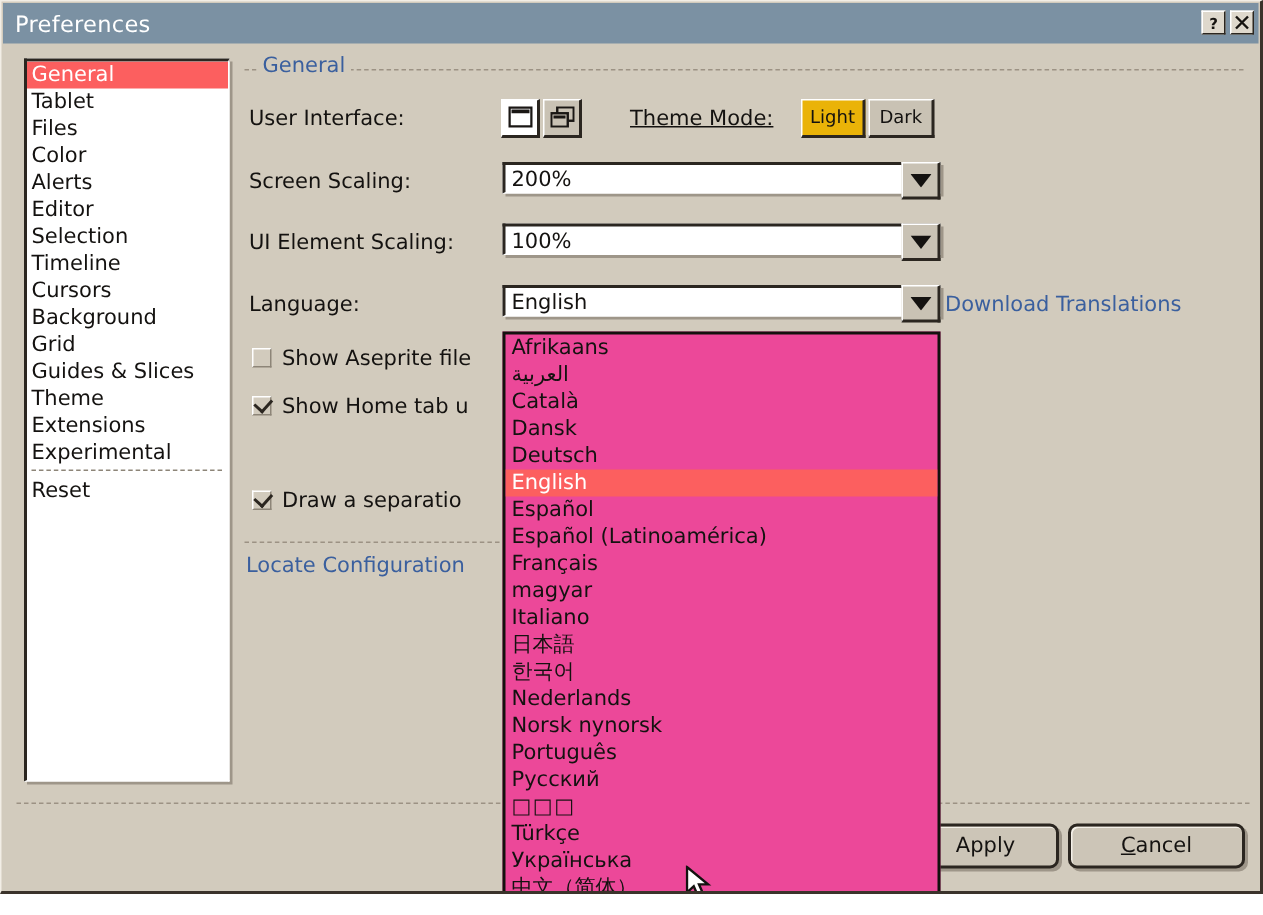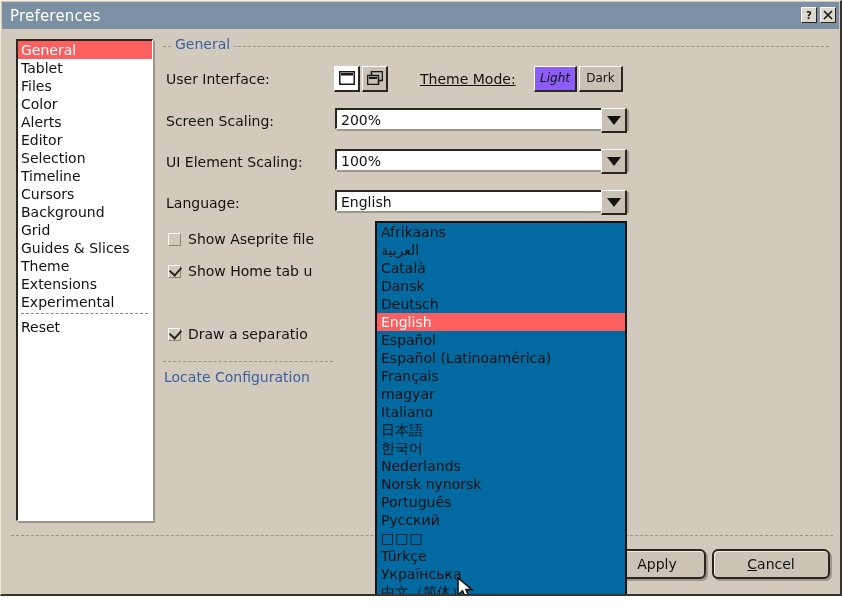--- a/index.html
+++ b/index.html
@@ -152,21 +152,21 @@
     border-top: 1px solid #ffffff;
     border-right: 2px solid #2b2620;
     border-bottom: 2px solid #2b2620;
     background: #c9c2b4;
     font-size: 12px;
     line-height: 22px;
     text-align: center;
     color: #141210;
     cursor: default;
   }
-  .text-toggle.on { background: #8b5cf6; font-style: italic; }
+  .text-toggle.on { background: #eab308; }
 
   
   .combo {
     position: absolute;
     height: 21px;
     box-sizing: border-box;
     background: #ffffff;
     border-left: 2px solid #2b2620;
     border-top: 2px solid #2b2620;
     border-right: 1px solid #ffffff;
@@ -256,28 +256,27 @@
     text-align: center;
     color: #141210;
     cursor: default;
   }
   .dlg-btn u { text-decoration: underline; }
 
   
   #dropdown {
     position: absolute;
     left: 334px; top: 220px;
-    width: 252px;
+    width: 292px;
     height: 390px;
-    background: #0369a1;
+    background: #ec4899;
     box-sizing: border-box;
     border: 2px solid #14110e;
     overflow: hidden;
     z-index: 50;
-    margin-left: 40px;
   }
   .dd-item {
     height: 18px;
     line-height: 18px;
     padding-left: 4px;
     font-size: 14px;
     color: #141210;
     white-space: nowrap;
     cursor: default;
   }
@@ -384,20 +383,21 @@
 
   <div class="form-label" style="left:165px; top:194px;">Language:</div>
   <div class="combo" style="left:334px; top:189px; width:292px;">
     <span class="combo-val">English</span>
     <span class="combo-arrow">
       <svg width="14" height="9" viewBox="0 0 14 9">
           <path d="M0 0 L14 0 L7 9 Z" fill="#141210"></path>
         </svg>
     </span>
   </div>
+  <div class="link" style="left:629px; top:194px;">Download Translations</div>
 
   <div class="check-row" style="left:167px; top:230px;">
     <span class="cbox"></span><span>Show Aseprite file</span>
   </div>
   <div class="check-row" style="left:167px; top:262px;">
     <span class="cbox checked"></span><span>Show Home tab u</span>
   </div>
   <div class="check-row" style="left:167px; top:325px;">
     <span class="cbox checked"></span><span>Draw a separatio</span>
   </div>

